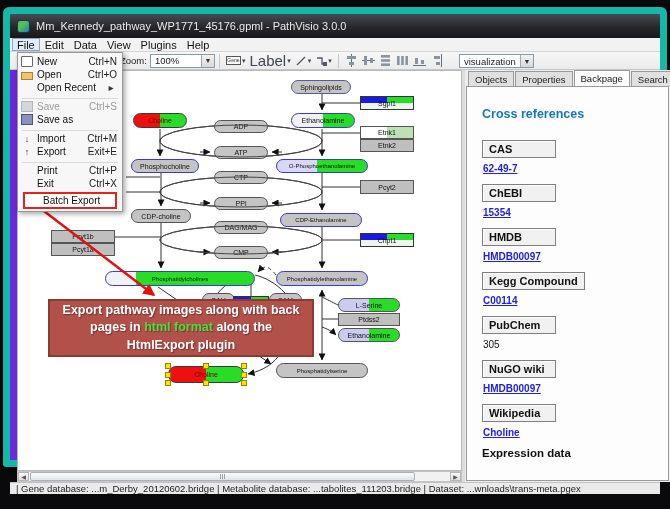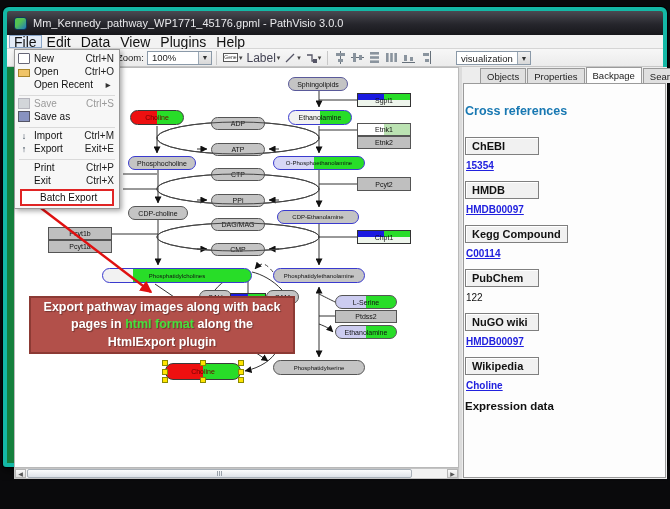--- a/index.html
+++ b/index.html
@@ -1,33 +1,33 @@
 <!DOCTYPE html>
 <html><head>
 <meta charset="utf-8">
 <style>
 *{box-sizing:border-box;margin:0;padding:0}
 html,body{width:670px;height:509px;overflow:hidden}
 body{background:#0a0a0c;position:relative;font-family:"Liberation Sans",sans-serif;-webkit-font-smoothing:antialiased}
-.win{position:absolute;left:3px;top:7px;width:664px;height:460px;background:#15803d;border:4px solid #14b8a6;border-radius:6px 6px 3px 3px;box-shadow:0 0 0 1px #000,0 3px 10px rgba(0,0,0,.7)}
+.win{position:absolute;left:3px;top:7px;width:664px;height:460px;background:#6d28d9;border:7px solid #14b8a6;border-radius:6px 6px 3px 3px;box-shadow:0 0 0 1px #000,0 3px 10px rgba(0,0,0,.7)}
 .titlebar{position:absolute;left:0;top:0;right:0;height:24px;background:linear-gradient(#4a4a52,#26262c 55%,#17171b);border-radius:4px 4px 0 0;display:flex;align-items:center;gap:6px;padding:0 7px}
 .titlebar .t{color:#e9e9ec;font-size:11px;white-space:nowrap}
 .app-icon{width:13px;height:13px;border-radius:3px;background:linear-gradient(135deg,#53c253 40%,#1f7ac0);border:1px solid #0d3a5e;flex:0 0 auto}
-.menubar{position:absolute;left:0;top:24px;right:0;height:14px;background:#f2f2f2;border-bottom:1px solid #d5d5d5;display:flex;align-items:stretch;font-size:14px;padding-left:2px;color:#111}
+.menubar{position:absolute;left:0;top:24px;right:0;height:14px;background:#f2f2f2;border-bottom:1px solid #d5d5d5;display:flex;align-items:stretch;font-size:11px;padding-left:2px;color:#111}
 .mb-item{padding:0 5px;line-height:14px}
 .mb-item.open{background:#e3ebf6;outline:1px solid #8aa6c8;outline-offset:-1px}
 .toolbar{position:absolute;left:0;top:38px;right:0;height:18px;background:linear-gradient(#f7f7f7,#ebebeb);border-bottom:1px solid #c6c6c6;display:flex;align-items:center;font-size:10px;color:#222}
 .tb-zoom-label{margin-left:110px;margin-right:3px;font-size:9.5px}
 .combo{display:flex;align-items:center;background:#fff;border:1px solid #8a99a8;height:14px}
 .combo .val{padding:0 4px;font-size:9.5px;white-space:nowrap}
 .combo .cbtn{width:13px;align-self:stretch;background:linear-gradient(#f2f2f2,#d8d8d8);border-left:1px solid #9aa8b5;display:flex;align-items:center;justify-content:center;font-size:7px;color:#333}
 .tsep{width:1px;height:14px;background:#c8c8c8;margin:0 4px}
 .tbtn{height:16px;min-width:17px;display:flex;align-items:center;justify-content:center;gap:1px;color:#445;padding:0 2px}
 .tbtn .dn-ic{width:15px;height:9px;border:1px solid #555;background:#fff;font-size:5px;line-height:7px;text-align:center;color:#333;overflow:hidden}
-.tbtn .lbl{font-size:12px}
+.tbtn .lbl{font-size:15px}
 .tbtn .dd{font-size:7px;color:#444}
 .viz-combo{position:absolute;left:449px;top:2px;width:75px}
 .fm{position:absolute;left:7px;top:38px;width:106px;background:#f7f7f7;border:1px solid #979797;box-shadow:2px 2px 5px rgba(0,0,0,.35);z-index:40;padding:2px 1px}
 .fm-row{display:flex;align-items:center;height:13px;padding:0 4px 0 2px;font-size:10px;color:#111;white-space:nowrap}
 .fm-row .mi{width:12px;height:11px;margin-right:4px;flex:0 0 auto;display:flex;align-items:center;justify-content:center;font-size:9px;font-weight:bold}
 .fm-row .sc{margin-left:auto;padding-left:8px;color:#222}
 .fm-row.disabled,.fm-row.disabled .sc{color:#9a9a9a}
 .fm-row.hl{border:2px solid #e02424;height:17px;background:#fff;margin:2px 4px 0}
 .fm-sep{height:4px;margin:1px 3px;border-bottom:1px solid #dadada}
 .mi.ic-new{background:#fff;border:1px solid #667;border-radius:1px}
@@ -41,24 +41,24 @@
 .canvas{position:absolute;left:7px;top:56px;width:445px;height:401px;background:#fff;border:1px solid #b9b9b9;overflow:hidden}
 .canvas svg{position:absolute;left:0;top:0}
 #edges-svg{z-index:1}
 #overlay-svg{z-index:25}
 .node{position:absolute;z-index:2;display:flex;align-items:center;justify-content:center;border:1px solid #555;font-size:7px;color:#111;overflow:hidden;white-space:nowrap;line-height:1}
 .node.pill{border-radius:8px}
 .handle{position:absolute;z-index:3;width:6px;height:6px;background:#ffe400;border:1px solid #8a8a00}
 .callout{position:absolute;left:22px;top:285px;width:266px;height:58px;z-index:30;border:2px solid #8c3a34;display:flex;flex-direction:column;align-items:center;justify-content:center;text-align:center;font-weight:bold;font-size:12.5px;color:#fff;line-height:1.4;text-shadow:1px 1px 1px rgba(0,0,0,.35)}
 .splitter{position:absolute;left:452px;top:56px;width:3px;height:412px;background:#dcdcdc}
 .sidebar{position:absolute;left:455px;top:56px;width:205px;height:412px;background:#ededed}
-.tabs{display:flex;height:16px;align-items:flex-end;padding-left:18px}
+.tabs{display:flex;height:16px;align-items:flex-end;padding-left:3px}
 .tab{font-size:9.5px;padding:2px 6px 1px;background:#e0e0e0;border:1px solid #9a9a9a;border-bottom:none;margin-right:1px;color:#222}
 .tab.active{background:#fdfdfd;padding-bottom:2px;font-weight:normal}
-.panel{position:absolute;left:1px;right:1px;top:16px;bottom:1px;background:#fdfdfd;border:1px solid #9a9a9a;padding:14px 8px 0 1px;overflow:hidden}
+.panel{position:absolute;left:1px;right:1px;top:16px;bottom:1px;background:#fdfdfd;border:1px solid #9a9a9a;padding:14px 8px 0 15px;overflow:hidden}
 .xref-h{color:#1878b2;font-weight:bold;font-size:12.5px;margin:6px 0 18px}
 .xsec{margin-bottom:9px}
 .xhead{display:inline-block;min-width:74px;background:#f1f1f1;border:1px solid #7f7f7f;box-shadow:inset 1px 1px 0 #fff;font-weight:bold;font-size:11px;color:#111;padding:2px 6px}
 .xval{margin:5px 0 0 1px;font-size:10px;font-weight:bold}
 .xval.link{color:#2121de;text-decoration:underline}
 .xval.plain{font-weight:normal;color:#111;font-size:10px}
 .exp-h{font-weight:bold;font-size:11.5px;color:#111;margin-top:2px}
 .hscroll{position:absolute;left:7px;top:457px;width:445px;height:11px;background:#f2f2f2;border:1px solid #c4c4c4;display:flex;align-items:center}
 .sbtn{width:11px;height:9px;display:flex;align-items:center;justify-content:center;font-size:6px;color:#555;background:linear-gradient(#fafafa,#dedede);border:1px solid #b5b5b5}
 .sthumb{height:9px;width:385px;margin-left:1px;background:linear-gradient(#fcfcfc,#dfe3e8);border:1px solid #a8b0b8;border-radius:2px;display:flex;align-items:center;justify-content:center;gap:1px}
@@ -254,21 +254,21 @@
       <div class="handle" style="left: 223px; top: 309px;"></div>
       <div class="node rect" style="left: 342px; top: 25px; width: 54px; height: 14px; border-color: rgb(51, 51, 51); background-color: rgb(238, 245, 236); background-image: linear-gradient(to right, rgb(26, 26, 224) 50%, rgb(40, 221, 40) 50%); background-size: 100% 50%; background-repeat: no-repeat;">Sgpl1</div>
       <div class="node rect" style="left: 342px; top: 55px; width: 54px; height: 13px; border-color: rgb(85, 85, 85); background: linear-gradient(to right, rgb(255, 255, 255) 50%, rgb(187, 226, 178) 50%);">Etnk1</div>
       <div class="node rect" style="left: 342px; top: 68px; width: 54px; height: 13px; border-color: rgb(85, 85, 85); background: rgb(191, 191, 191);">Etnk2</div>
       <div class="node rect" style="left: 342px; top: 109px; width: 54px; height: 14px; border-color: rgb(85, 85, 85); background: rgb(191, 191, 191);">Pcyt2</div>
       <div class="node rect" style="left: 342px; top: 162px; width: 54px; height: 14px; border-color: rgb(51, 51, 51); background-color: rgb(238, 245, 236); background-image: linear-gradient(to right, rgb(26, 26, 224) 50%, rgb(40, 221, 40) 50%); background-size: 100% 50%; background-repeat: no-repeat;">Chpt1</div>
       <div class="node rect" style="left: 33px; top: 159px; width: 64px; height: 13px; border-color: rgb(85, 85, 85); background: rgb(191, 191, 191);">Pcyt1b</div>
       <div class="node rect" style="left: 33px; top: 172px; width: 64px; height: 13px; border-color: rgb(85, 85, 85); background: rgb(191, 191, 191);">Pcyt1a</div>
     </div>
 
-  <div class="callout" id="callout" style="background: rgb(178, 80, 74); border-color: rgb(140, 58, 52);">
+  <div class="callout" id="callout" style="background: rgb(178, 80, 74); border-color: rgb(140, 58, 52); margin-left: 16px;">
     <span>Export pathway images along with back</span>
     <span><span>pages in </span><span id="co-hl" style="color: rgb(70, 224, 60);">html format</span><span> along the</span></span>
     <span>HtmlExport plugin</span>
   </div>
 
   <div class="fm" id="filemenu">
       <div class="fm-row">
         <span class="mi ic-new"></span>
         <span>New</span>
         <span class="sc">Ctrl+N</span>
@@ -328,35 +328,37 @@
   <div class="sidebar">
     <div class="tabs" id="tabs">
         <span class="tab">Objects</span>
         <span class="tab">Properties</span>
         <span class="tab active">Backpage</span>
         <span class="tab">Search</span>
       </div>
     <div class="panel">
       <div class="xref-h">Cross references</div>
       <div id="xrefs">
+          <div class="xsec"><div class="xhead">CAS</div><div class="xval link">62-49-7</div></div>
           <div class="xsec"><div class="xhead">ChEBI</div><div class="xval link">15354</div></div>
           <div class="xsec"><div class="xhead">HMDB</div><div class="xval link">HMDB00097</div></div>
           <div class="xsec"><div class="xhead">Kegg Compound</div><div class="xval link">C00114</div></div>
-          <div class="xsec"><div class="xhead">PubChem</div><div class="xval plain">122</div></div>
+          <div class="xsec"><div class="xhead">PubChem</div><div class="xval plain">305</div></div>
           <div class="xsec"><div class="xhead">NuGO wiki</div><div class="xval link">HMDB00097</div></div>
           <div class="xsec"><div class="xhead">Wikipedia</div><div class="xval link">Choline</div></div>
         </div>
       <div class="exp-h">Expression data</div>
     </div>
   </div>
 
   <div class="hscroll">
     <span class="sbtn">◀</span>
     <span class="sthumb">
         <i></i>
         <i></i>
         <i></i>
       </span>
     <span class="sspace"></span>
     <span class="sbtn">▶</span>
   </div>
 
+  <div class="statusbar">| Gene database: ...m_Derby_20120602.bridge | Metabolite database: ...tabolites_111203.bridge | Dataset: ...wnloads\trans-meta.pgex</div>
 </div>
 
 </body></html>

